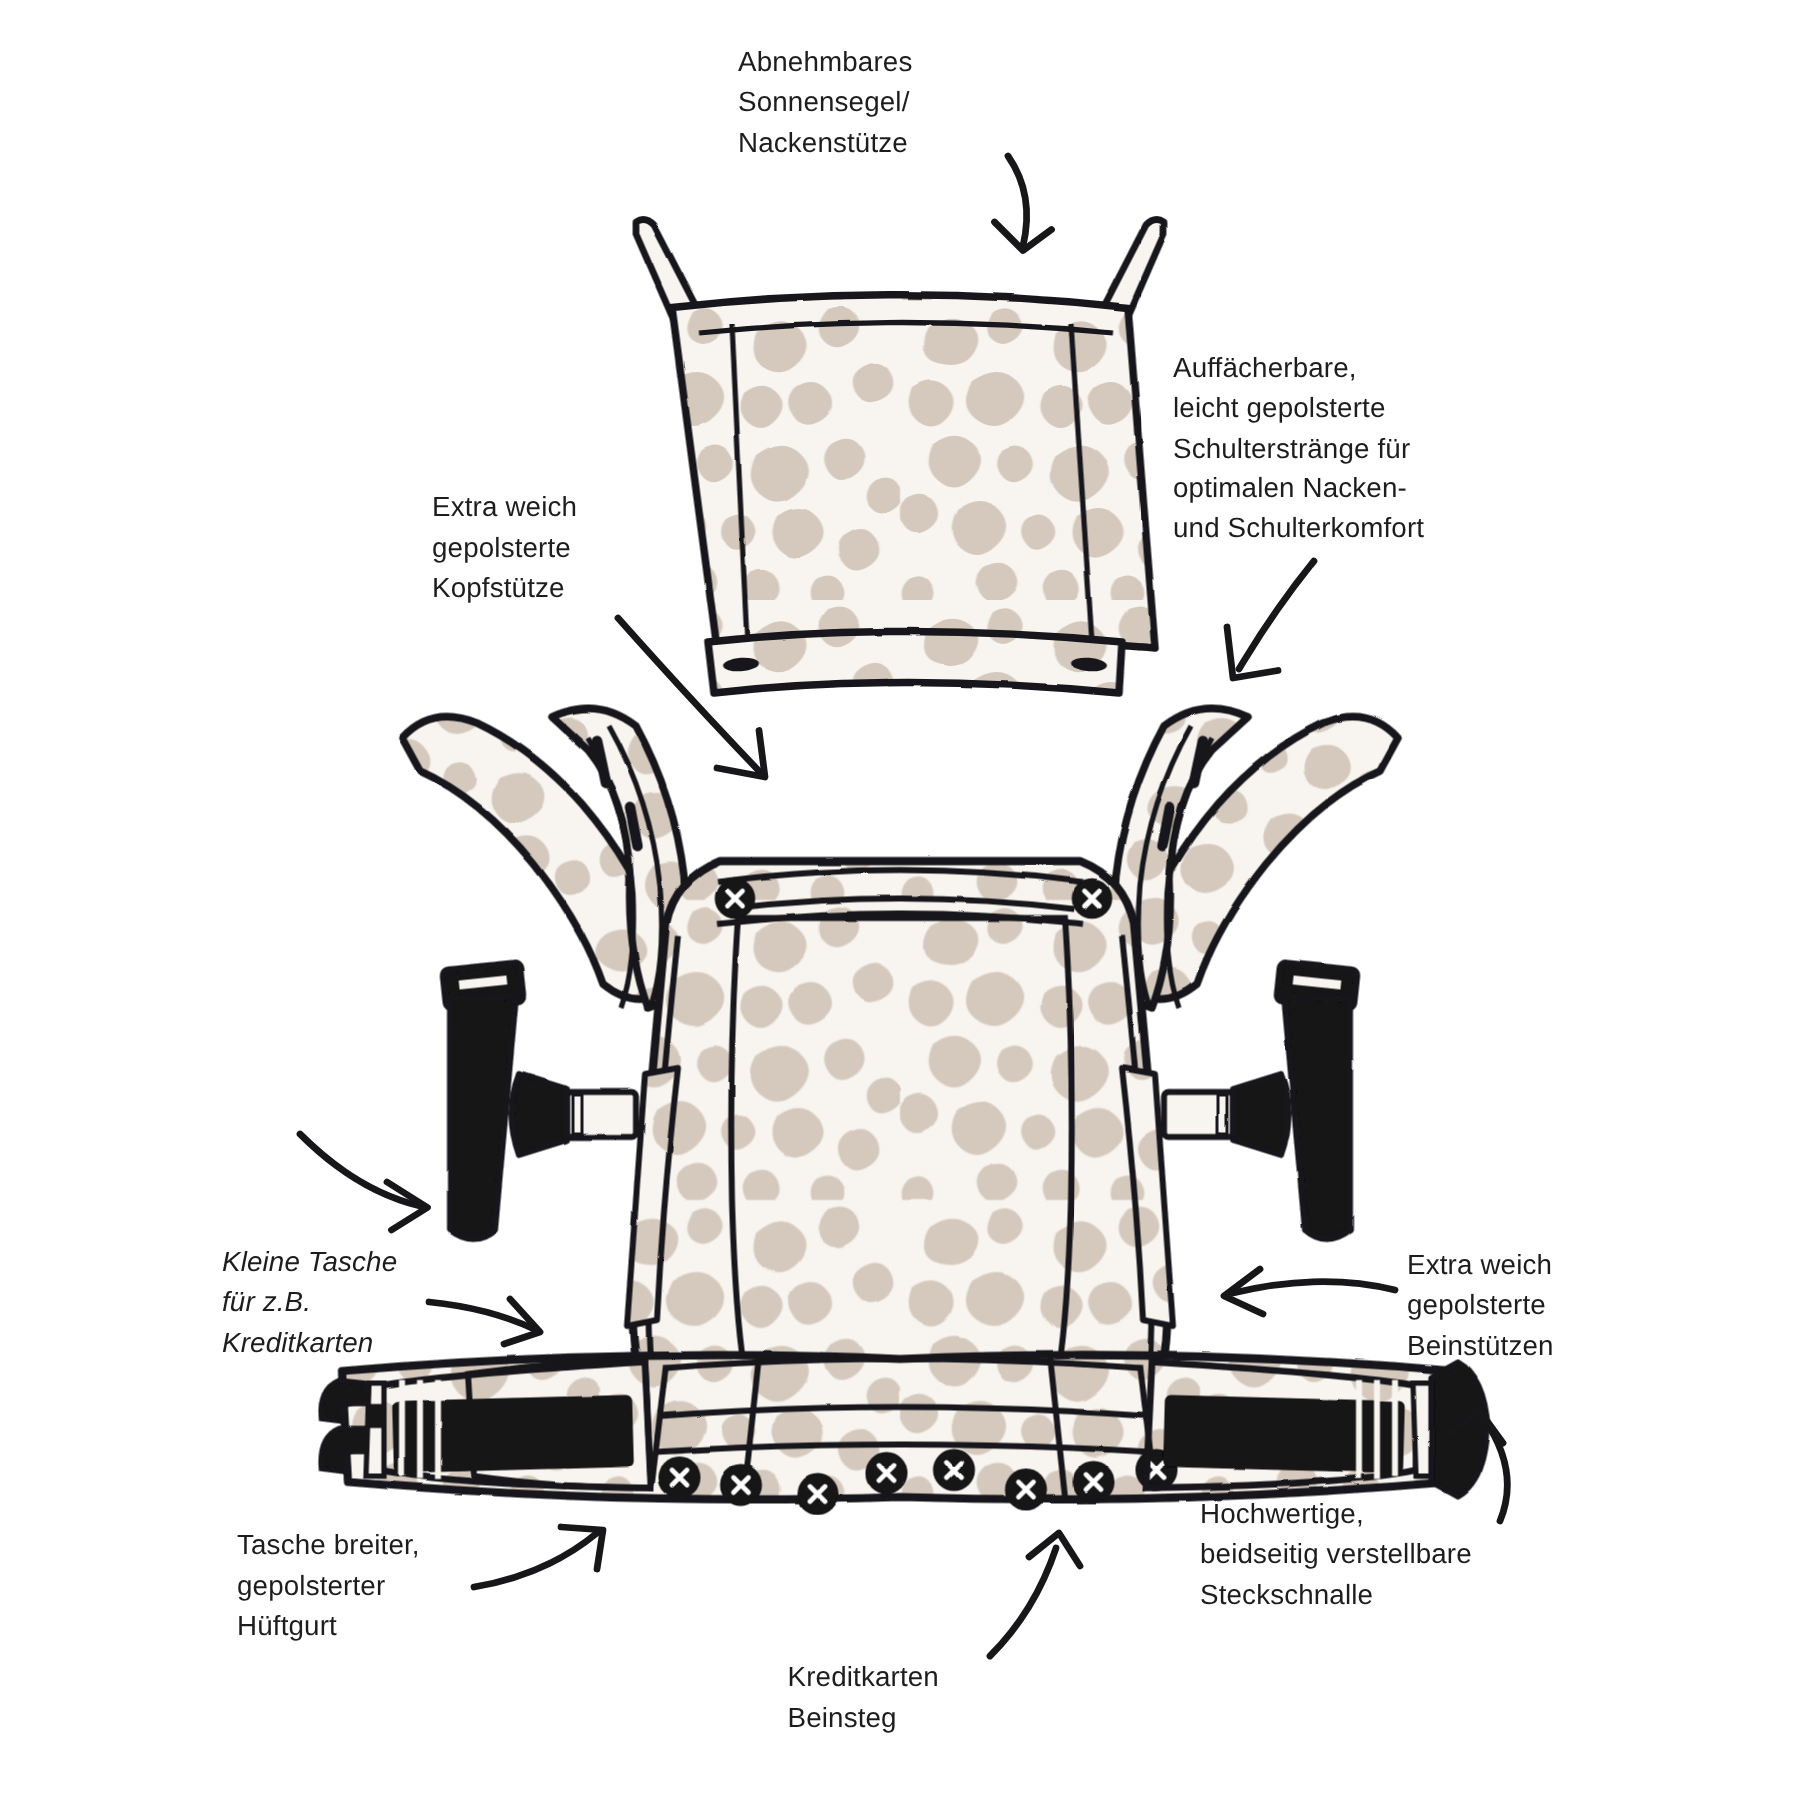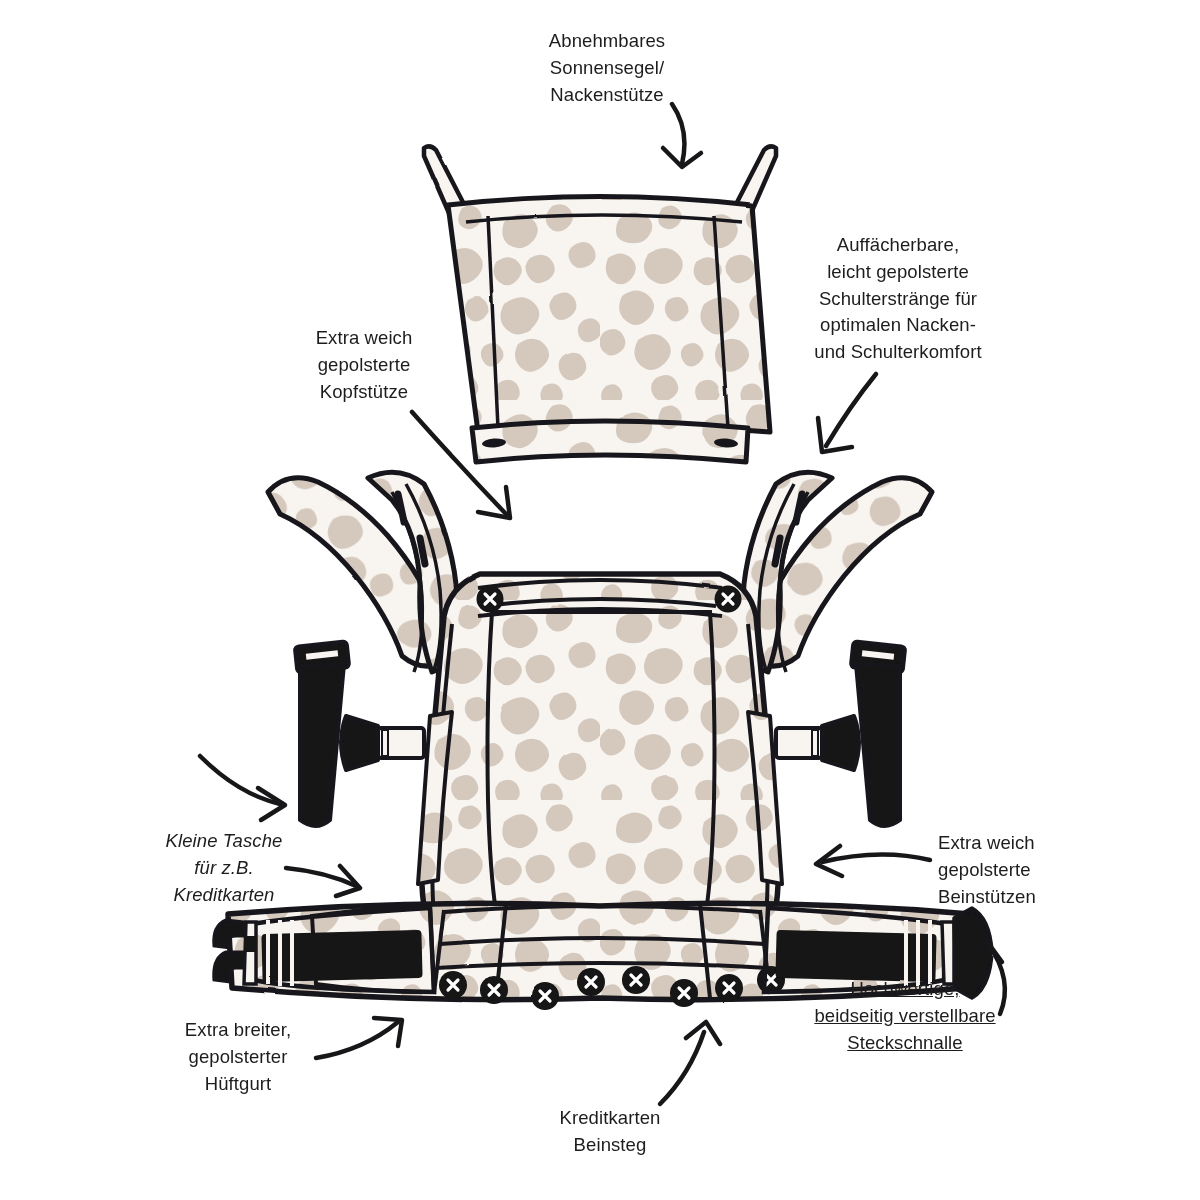--- a/index.html
+++ b/index.html
@@ -24,21 +24,21 @@
   }
   .callout {
     position: absolute;
     color: #1d1d1d;
     font-size: 18.5px;
     line-height: 1.45;
     letter-spacing: 0.1px;
     white-space: pre-line;
     font-family: "Liberation Sans", "DejaVu Sans", sans-serif;
   }
-  .c-center { text-align: center; }
+  .c-center { text-align: left; }
   .c-left   { text-align: left; }
 </style>
 </head>
 <body>
 
 <div id="page">
 
   <svg id="diagram-svg" viewBox="0 0 1200 1200" xmlns="http://www.w3.org/2000/svg">
     <defs>
 
@@ -380,24 +380,24 @@
 
 
   <div class="callout c-center" style="left:148px; top:828px; width:152px;font-style:italic;">Kleine Tasche
 für z.B.
 Kreditkarten</div>
 
   <div class="callout c-left" style="left:938px; top:830px; width:160px;">Extra weich
 gepolsterte
 Beinstützen</div>
 
-  <div class="callout c-center" style="left:158px; top:1017px; width:160px;">Extra breiter,
+  <div class="callout c-center" style="left:158px; top:1017px; width:160px;">Tasche breiter,
 gepolsterter
 Hüftgurt</div>
 
   <div class="callout c-center" style="left:525px; top:1105px; width:170px;">Kreditkarten
 Beinsteg</div>
 
-  <div class="callout c-center" style="left:800px; top:976px; width:210px;text-decoration:underline;">Hochwertige,
+  <div class="callout c-center" style="left:800px; top:996px; width:210px;">Hochwertige,
 beidseitig verstellbare
 Steckschnalle</div>
 
 </div>
 
 </body></html>

